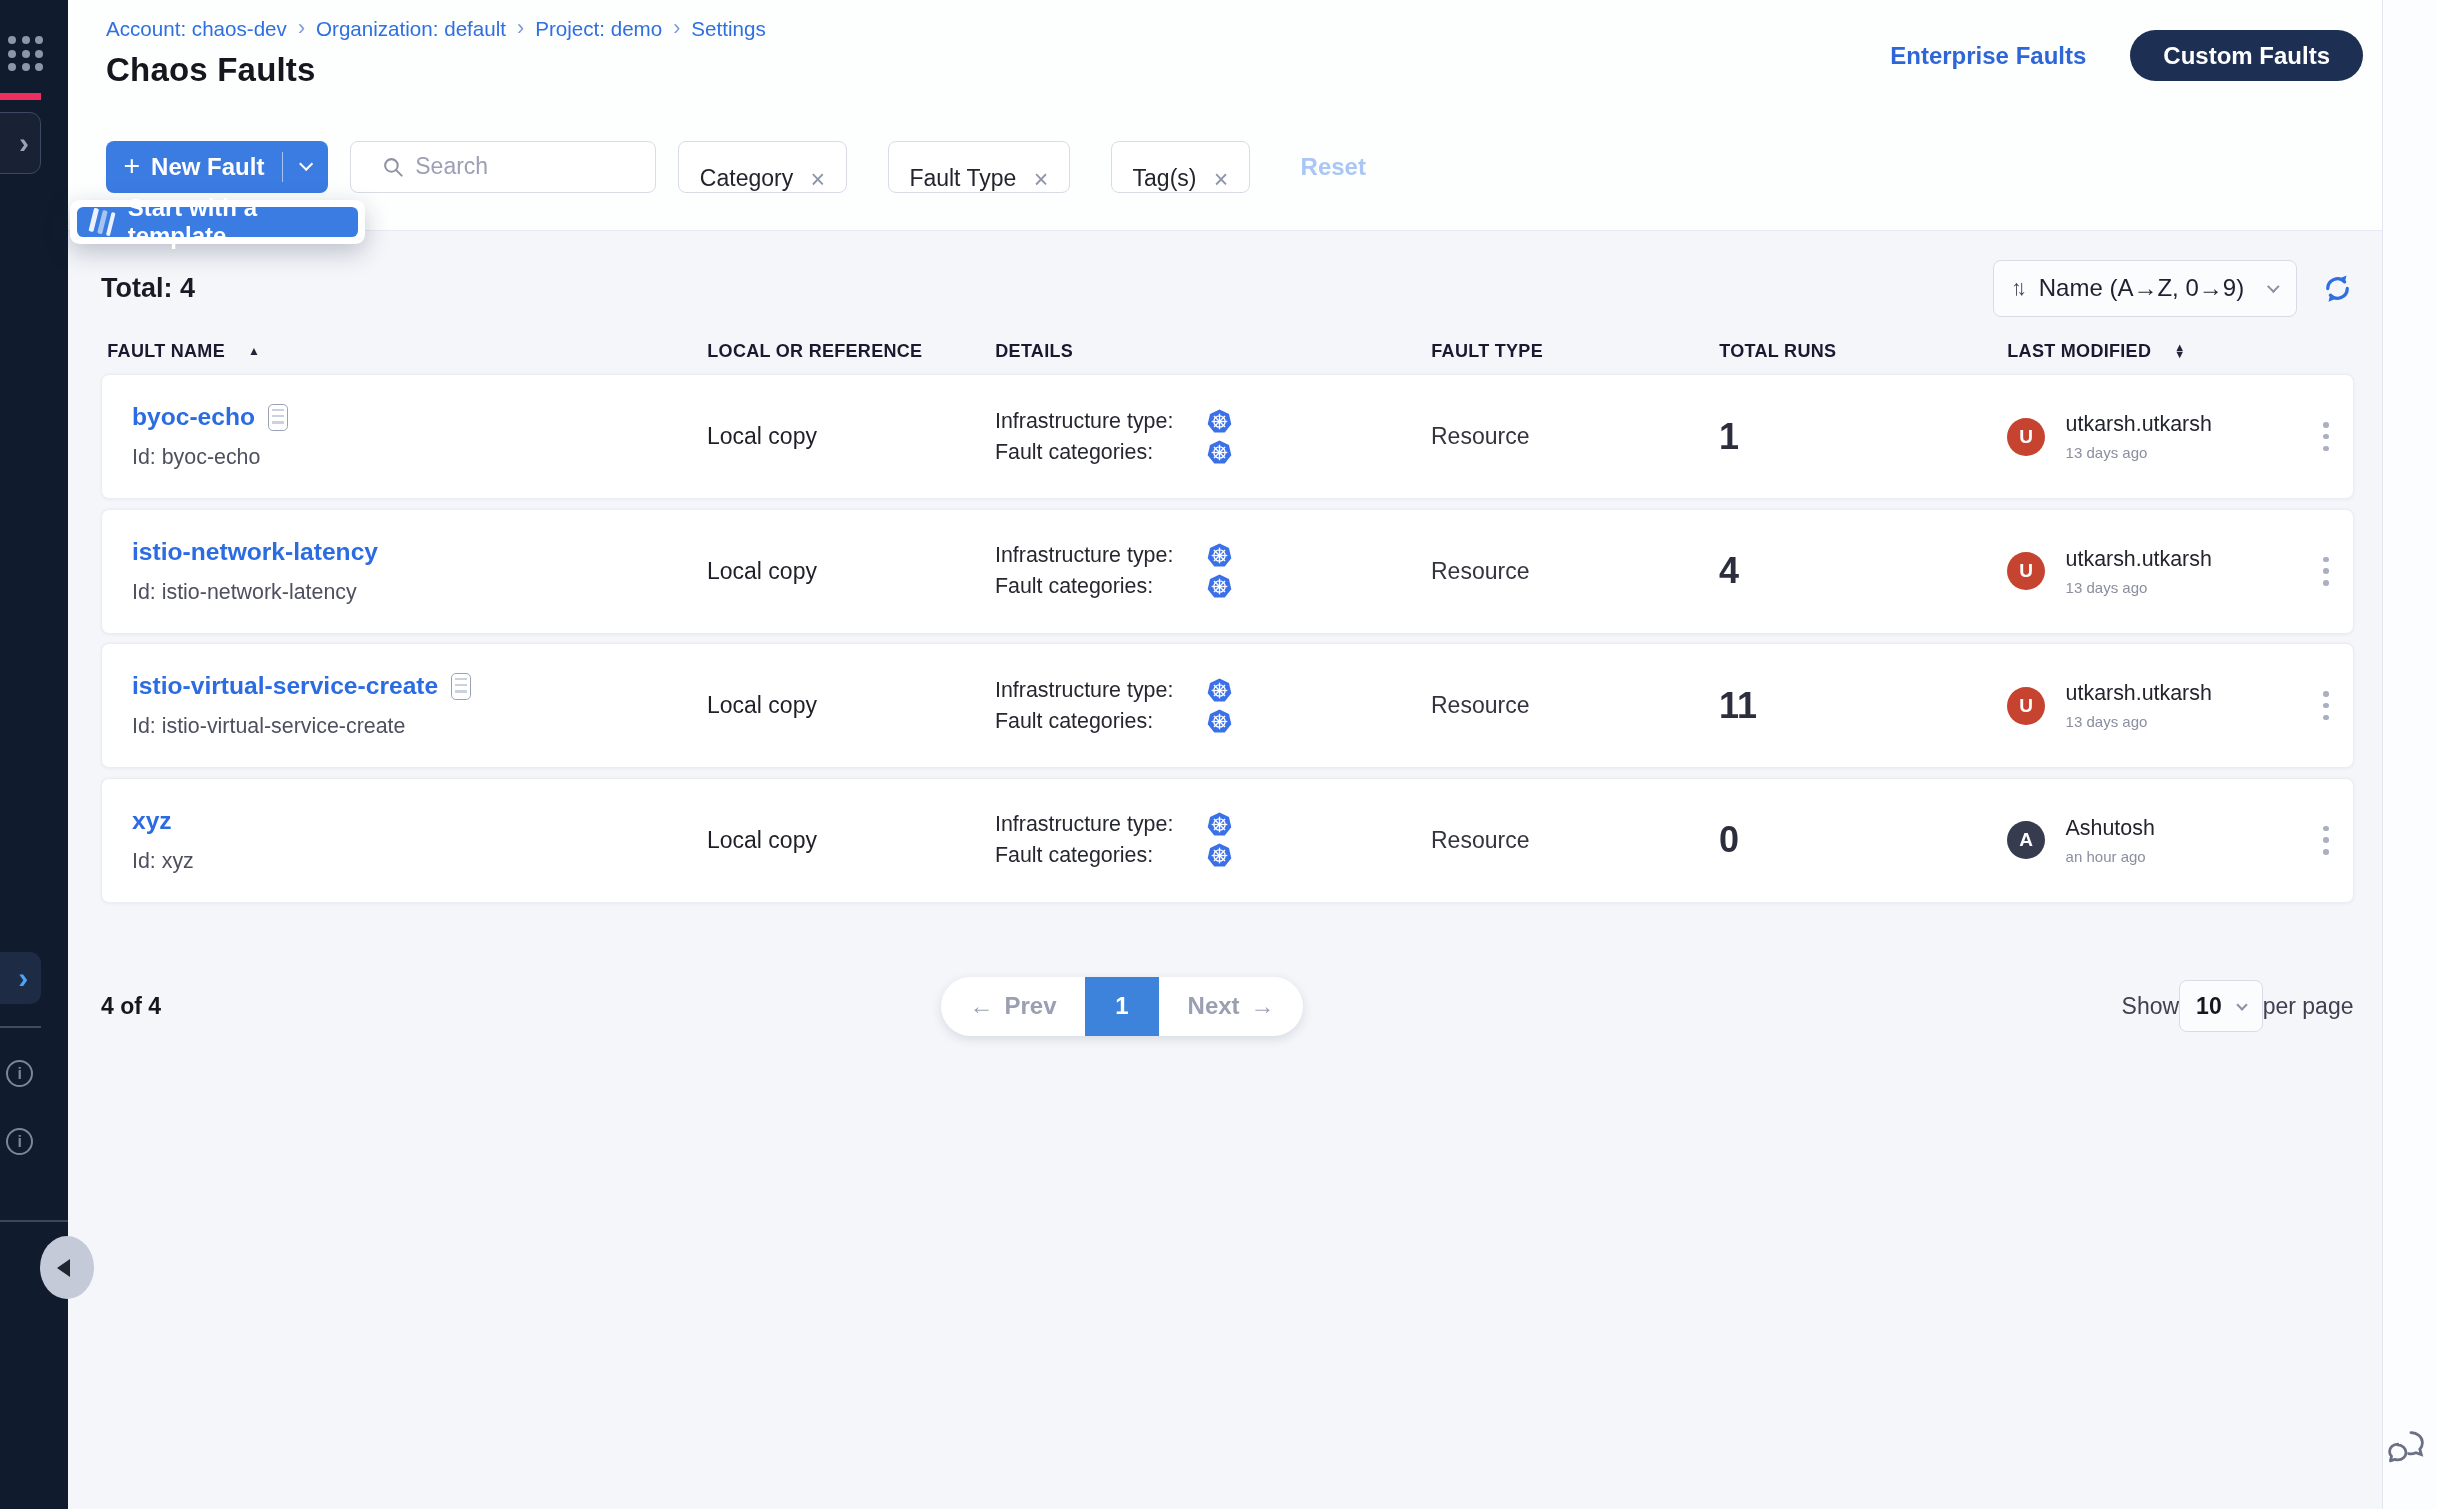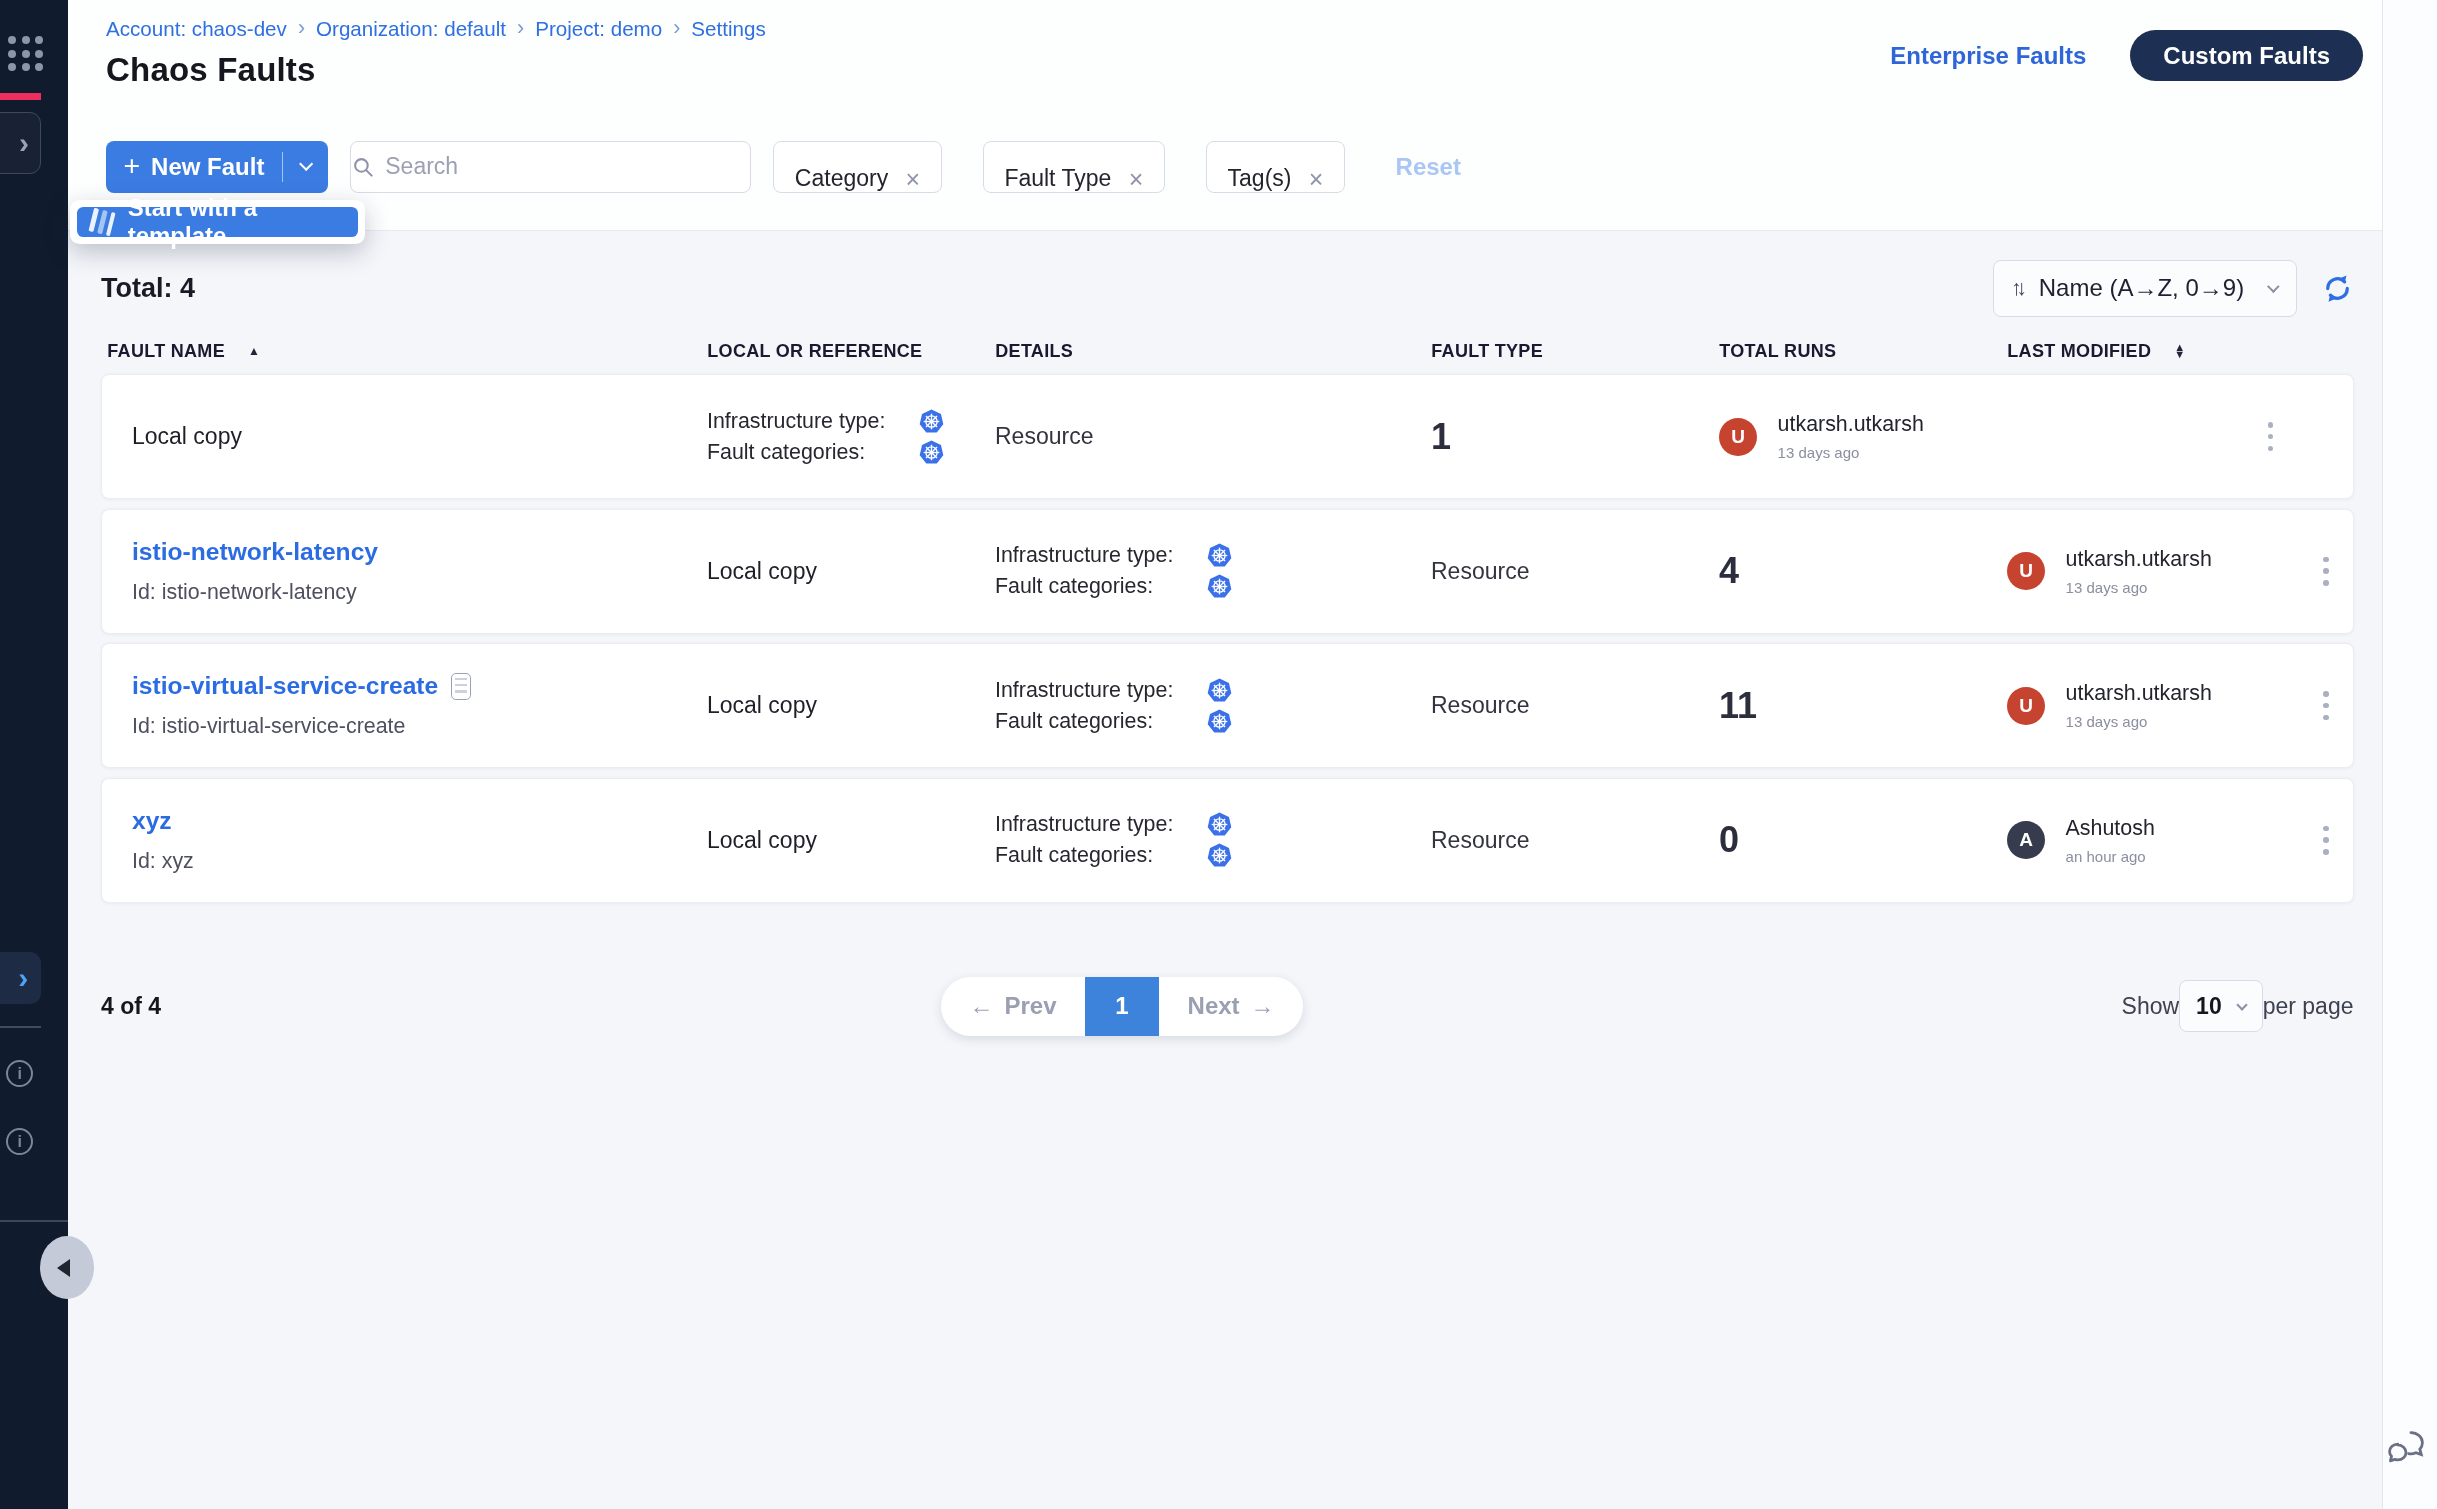--- a/index.html
+++ b/index.html
@@ -44,22 +44,22 @@
 
   
   .toolbar { background:#fdfefe; height:128px; display:flex; align-items:center; padding:0 38px; gap:22px;
     border-bottom:1.6px solid #e7eaf1; position:relative; }
   .btn-new { background:#3b7ce2; color:#fff; height:52px; border-radius:8px; display:flex; align-items:center;
     padding:0 17.4px; gap:11px; font-size:24px; font-weight:700; border:none; cursor:pointer; }
   .btn-new .plus { font-size:28.5px; font-weight:500; margin-top:-2.4px; }
   .btn-divider { width:1.6px; height:30px; background:rgba(255,255,255,.55); margin:0 6.3px; }
   .chev-css { width:10.3px; height:10.3px; border-right:2.4px solid currentColor; border-bottom:2.4px solid currentColor;
     transform:rotate(45deg); display:inline-block; margin-top:-4.8px; }
-  .search-box { width:401px; height:52px; background:#fff; border:1.6px solid #d9dce7; border-radius:8px;
-    display:flex; align-items:center; padding:0 1px; gap:11px; }
+  .search-box { width:306px; height:52px; background:#fff; border:1.6px solid #d9dce7; border-radius:8px;
+    display:flex; align-items:center; padding:0 31px; gap:11px; }
   .search-box input { border:none; outline:none; flex:1; font-size:23px; color:#3a3c4a; background:transparent; min-width:0; }
   .search-box input::placeholder { color:#9ba0b4; }
   .chip { height:52px; background:#fff; border:1.6px solid #d9dce7; border-radius:8px; display:flex; align-items:flex-end;
     padding:0 20.6px; gap:17.4px; font-size:23px; color:#23242d; cursor:pointer; }
   .chip + .chip { margin-left:19px; }
   .chip .x { color:#8f94ab; font-size:25px; line-height:1; cursor:pointer; }
   .reset-link { color:#a9c6f4; font-size:24px; font-weight:600; margin-left:28.5px; text-decoration:none; cursor:pointer; }
 
   .dropdown { position:absolute; top:97px; left:1.6px; width:295px; background:#fff; border-radius:9.5px;
     box-shadow:0 8px 24px rgba(20,30,60,.25); padding:7.1px; z-index:30; }
@@ -273,20 +273,31 @@
           <span>LAST MODIFIED</span>
           <span class="sort-both">
               <span>▲</span>
               <span>▼</span>
             </span>
         </div>
         <div class="col"></div>
       </div>
 
       <div class="row-card">
+        <div class="cell">
+          <div class="name-line">
+            <a class="fault-link">byoc-echo</a>
+            <span class="doc-icon">
+                <i></i>
+                <i></i>
+                <i></i>
+              </span>
+          </div>
+          <div class="fault-id">Id: byoc-echo</div>
+        </div>
         <div class="cell cell-local">Local copy</div>
         <div class="cell">
           <div class="detail-line">
               <span class="detail-label">Infrastructure type:</span>
             <span class="k8s-icon">
                 <svg width="25" height="25" viewBox="0 0 32 32">
                   <polygon points="16,0.5 28.1,6.3 31.1,19.4 22.7,30 9.3,30 0.9,19.4 3.9,6.3" fill="#3a70e8"></polygon>
                   <g stroke="#fff" stroke-width="1.7">
                     <line x1="16" y1="6" x2="16" y2="26"></line>
                     <line x1="6" y1="16" x2="26" y2="16"></line>

